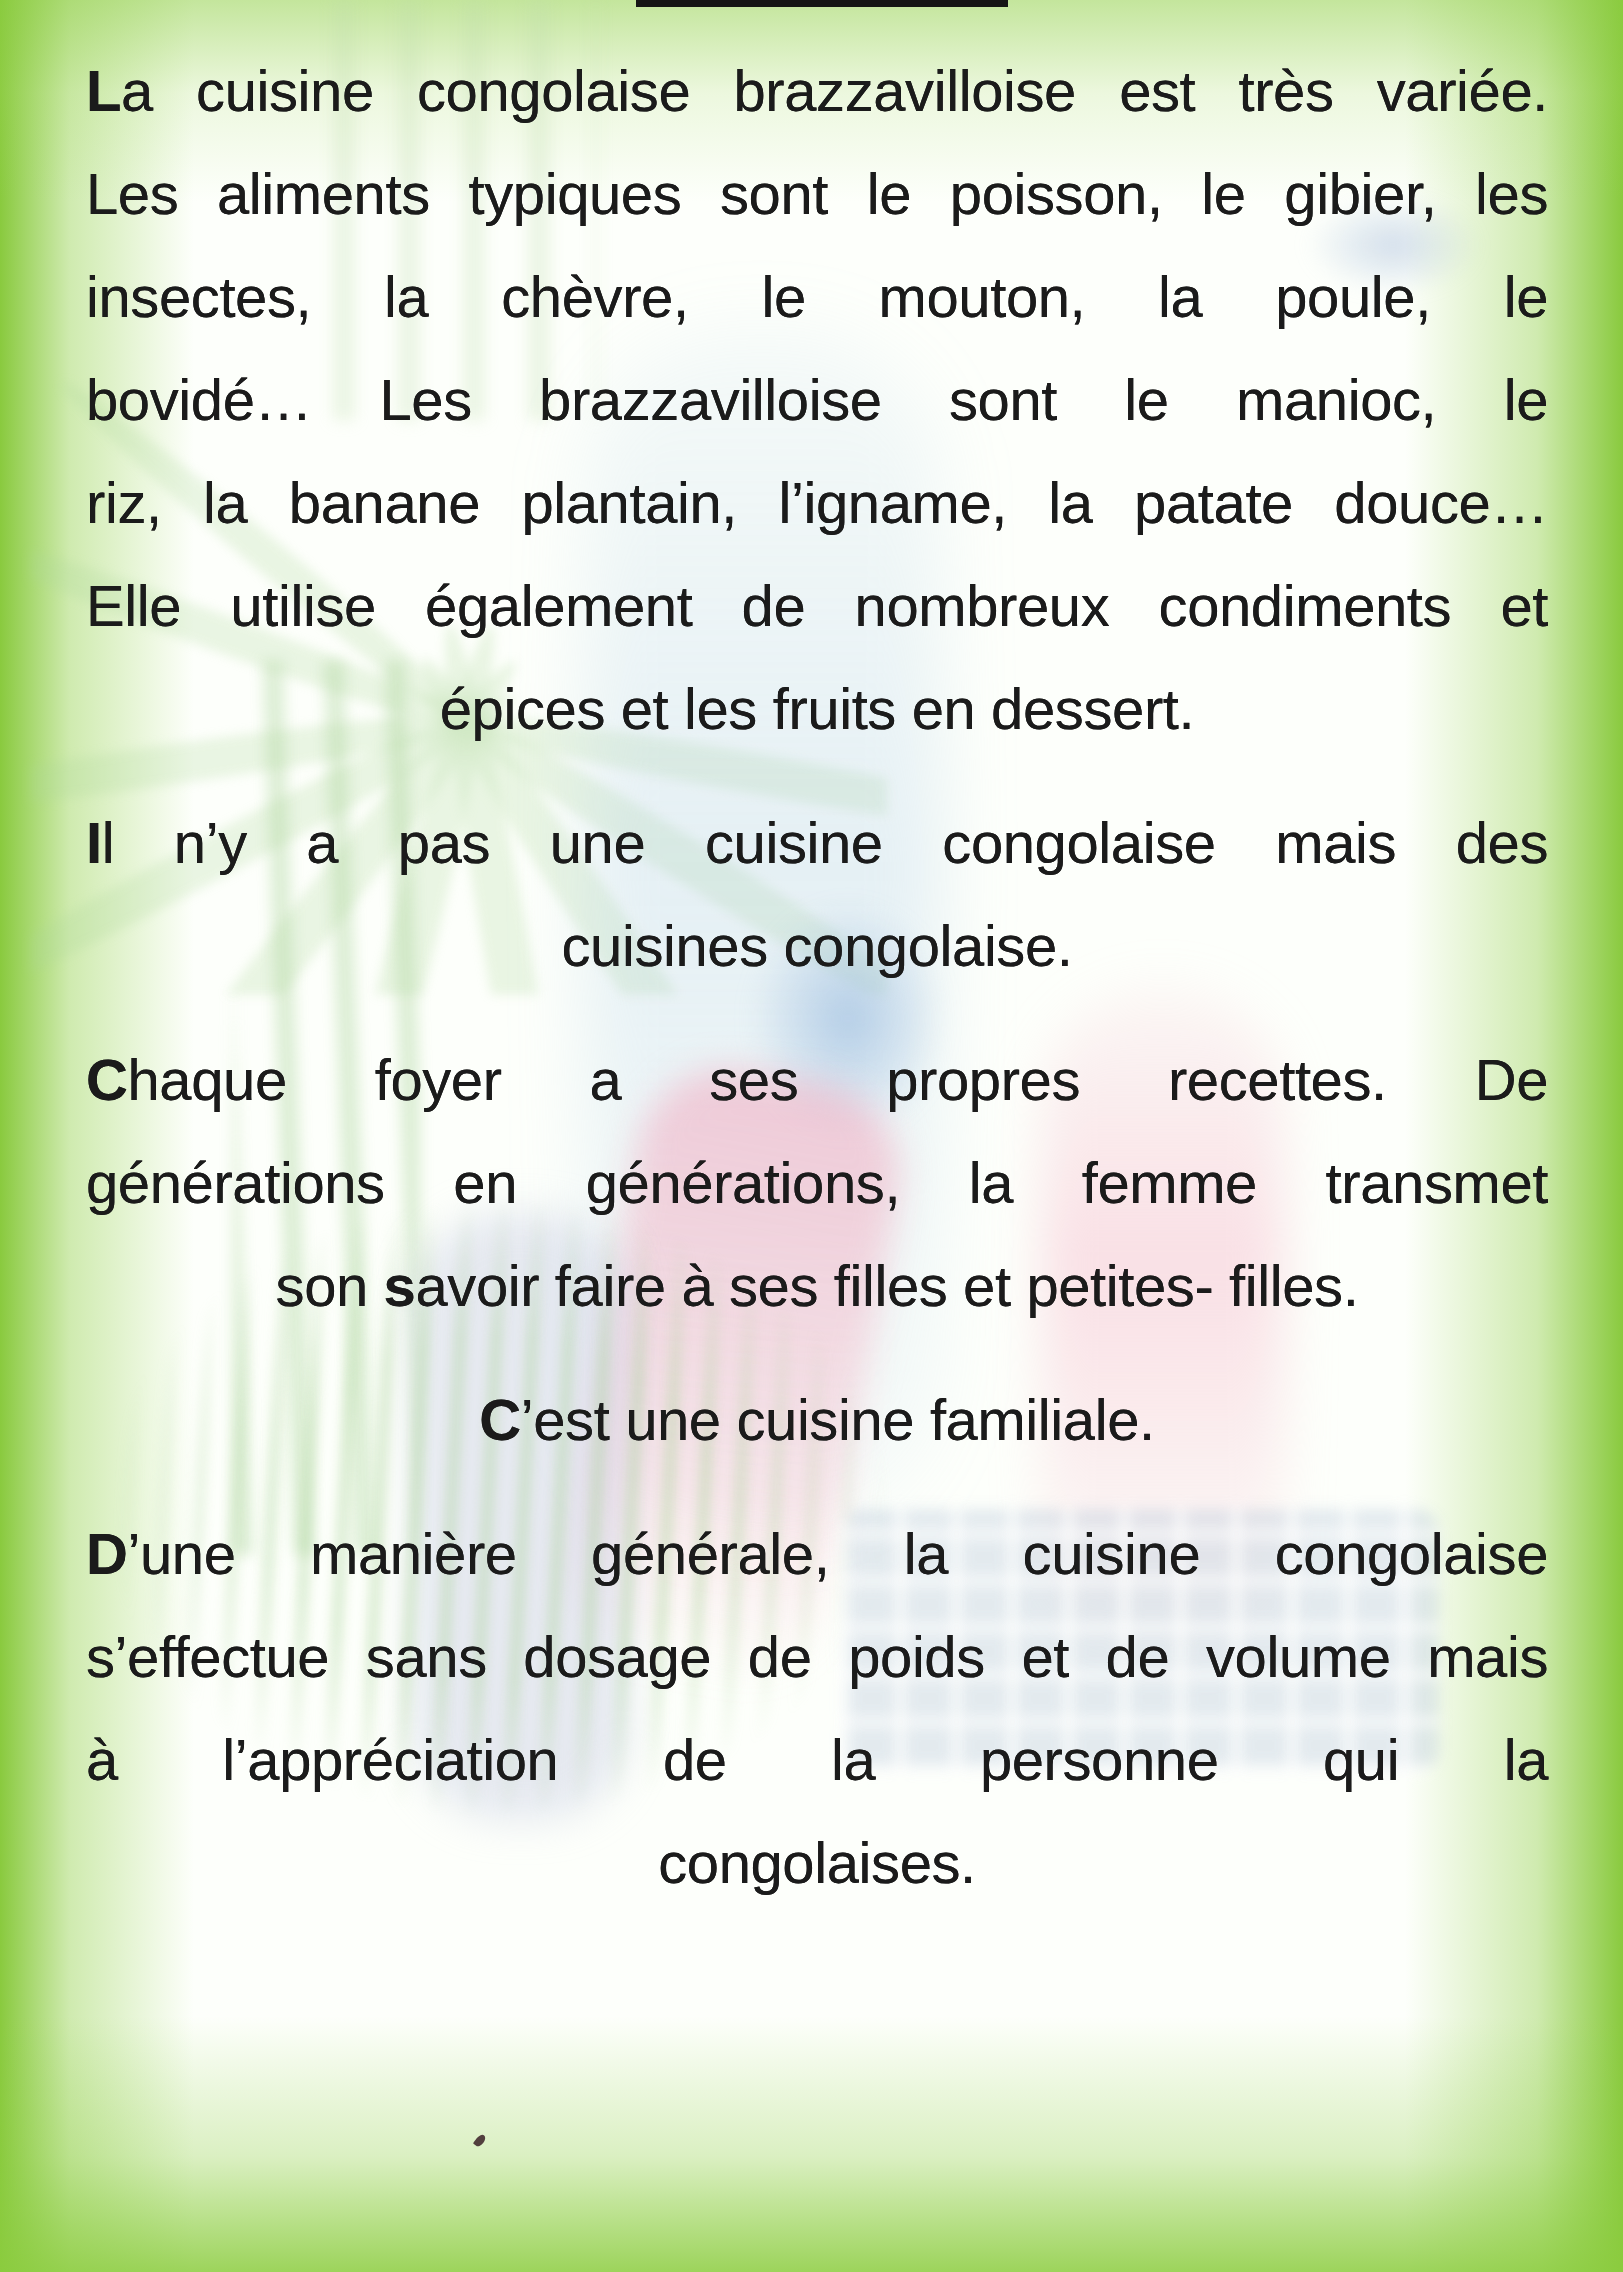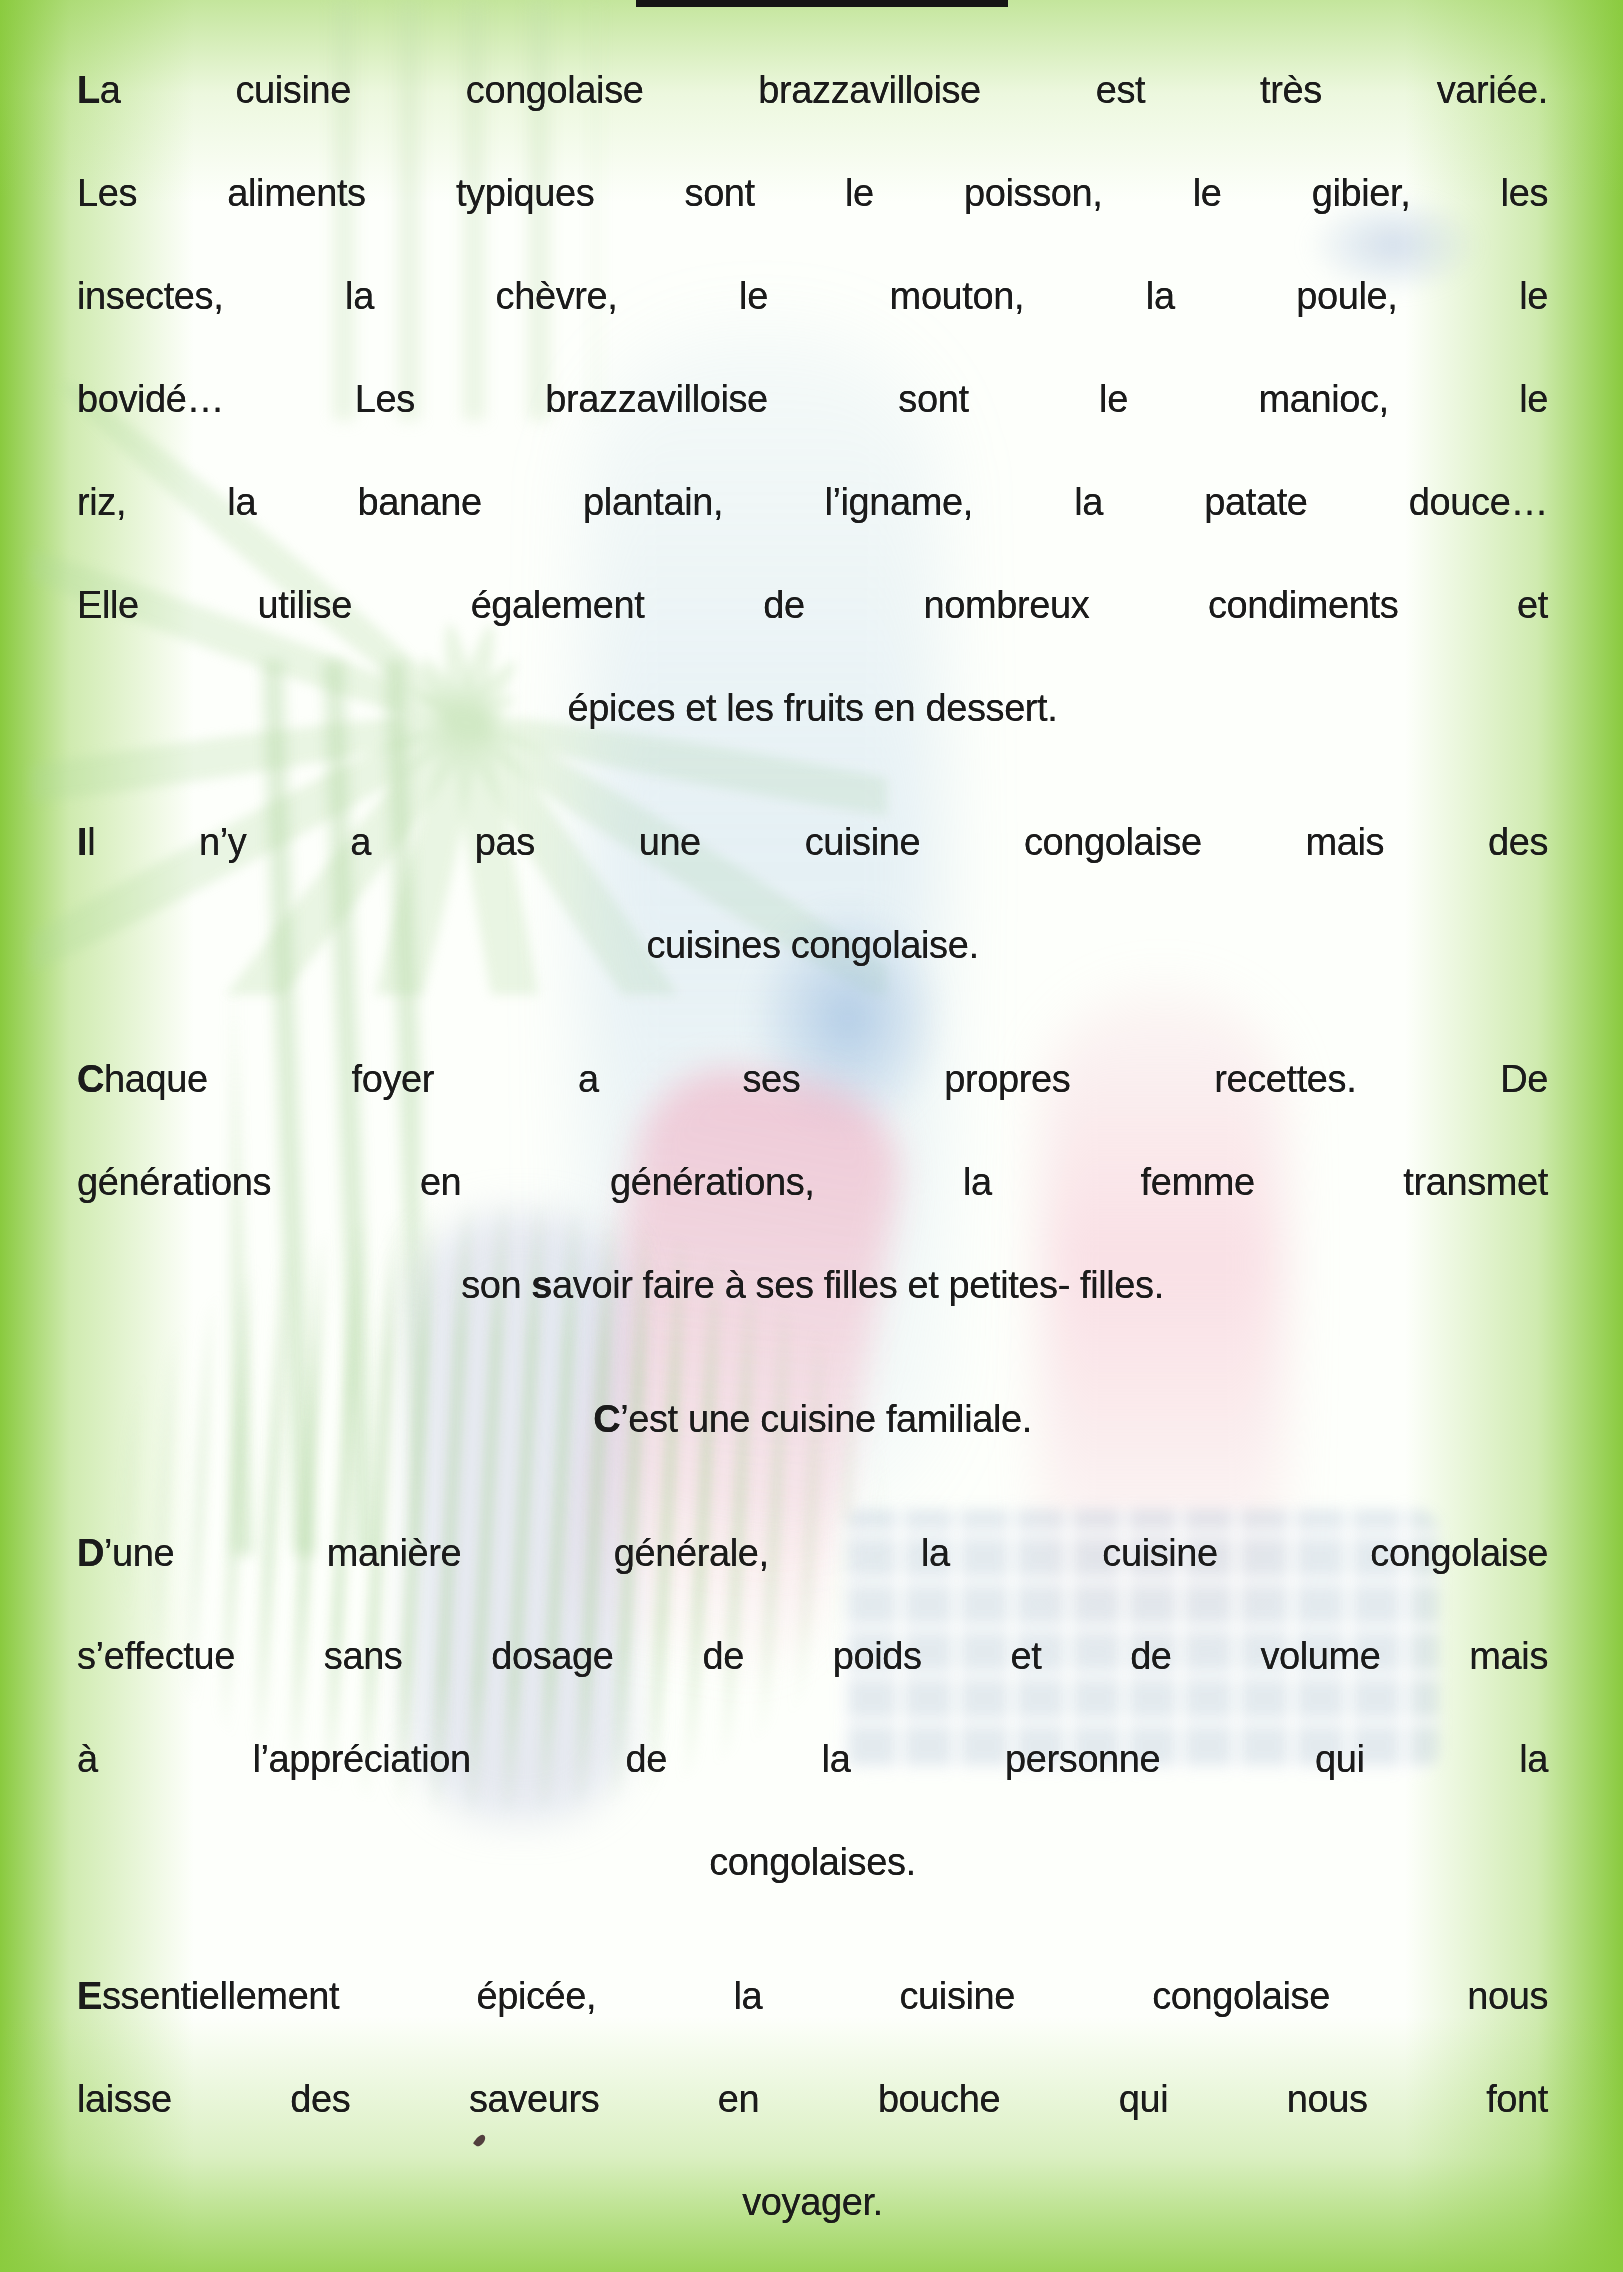--- a/index.html
+++ b/index.html
@@ -82,22 +82,22 @@
     filter: blur(9.3px);
   }
 
   
   .scan-bar { position: absolute; left: 636px; top: 0; width: 372px; height: 7px; background: #151515; }
   .speck { position: absolute; left: 476px; top: 2134px; width: 7.8px; height: 13.2px;
            background: #3a2026; border-radius: 50% 50% 50% 10%; transform: rotate(38deg); opacity: .85; }
 
   
   .text {
-    position: absolute; left: 77px; right: 75px; top: 39px;
-    font-size: 38px; line-height: 103px;
+    position: absolute; left: 86px; right: 75px; top: 39px;
+    font-size: 58px; line-height: 103px;
     color: #1b1b1b;
     letter-spacing: -0.4px;
     text-shadow: 0 0 0.5px #1b1b1b;
     z-index: 2;
   }
   .para { margin: 0 0 31px 0; }
   .para:last-child { margin-bottom: 0; }
   .line { text-align: justify; text-align-last: justify; }
   .line.last { text-align: center; text-align-last: auto; }
   .b { font-weight: 700; }
@@ -159,20 +159,15 @@
       </div>
       <div class="para">
         <div class="line last"><span class="b">C</span><span>’est une cuisine familiale.</span></div>
       </div>
       <div class="para">
         <div class="line"><span class="b">D</span><span>’une manière générale, la cuisine congolaise</span></div>
         <div class="line"><span>s’effectue sans dosage de poids et de volume mais</span></div>
         <div class="line"><span>à l’appréciation de la personne qui la</span></div>
         <div class="line last"><span>congolaises.</span></div>
       </div>
-      <div class="para">
-        <div class="line"><span class="b">E</span><span>ssentiellement épicée, la cuisine congolaise nous</span></div>
-        <div class="line"><span>laisse des saveurs en bouche qui nous font</span></div>
-        <div class="line last"><span>voyager.</span></div>
-      </div>
     </main>
 </div>
 
 
 </body></html>

